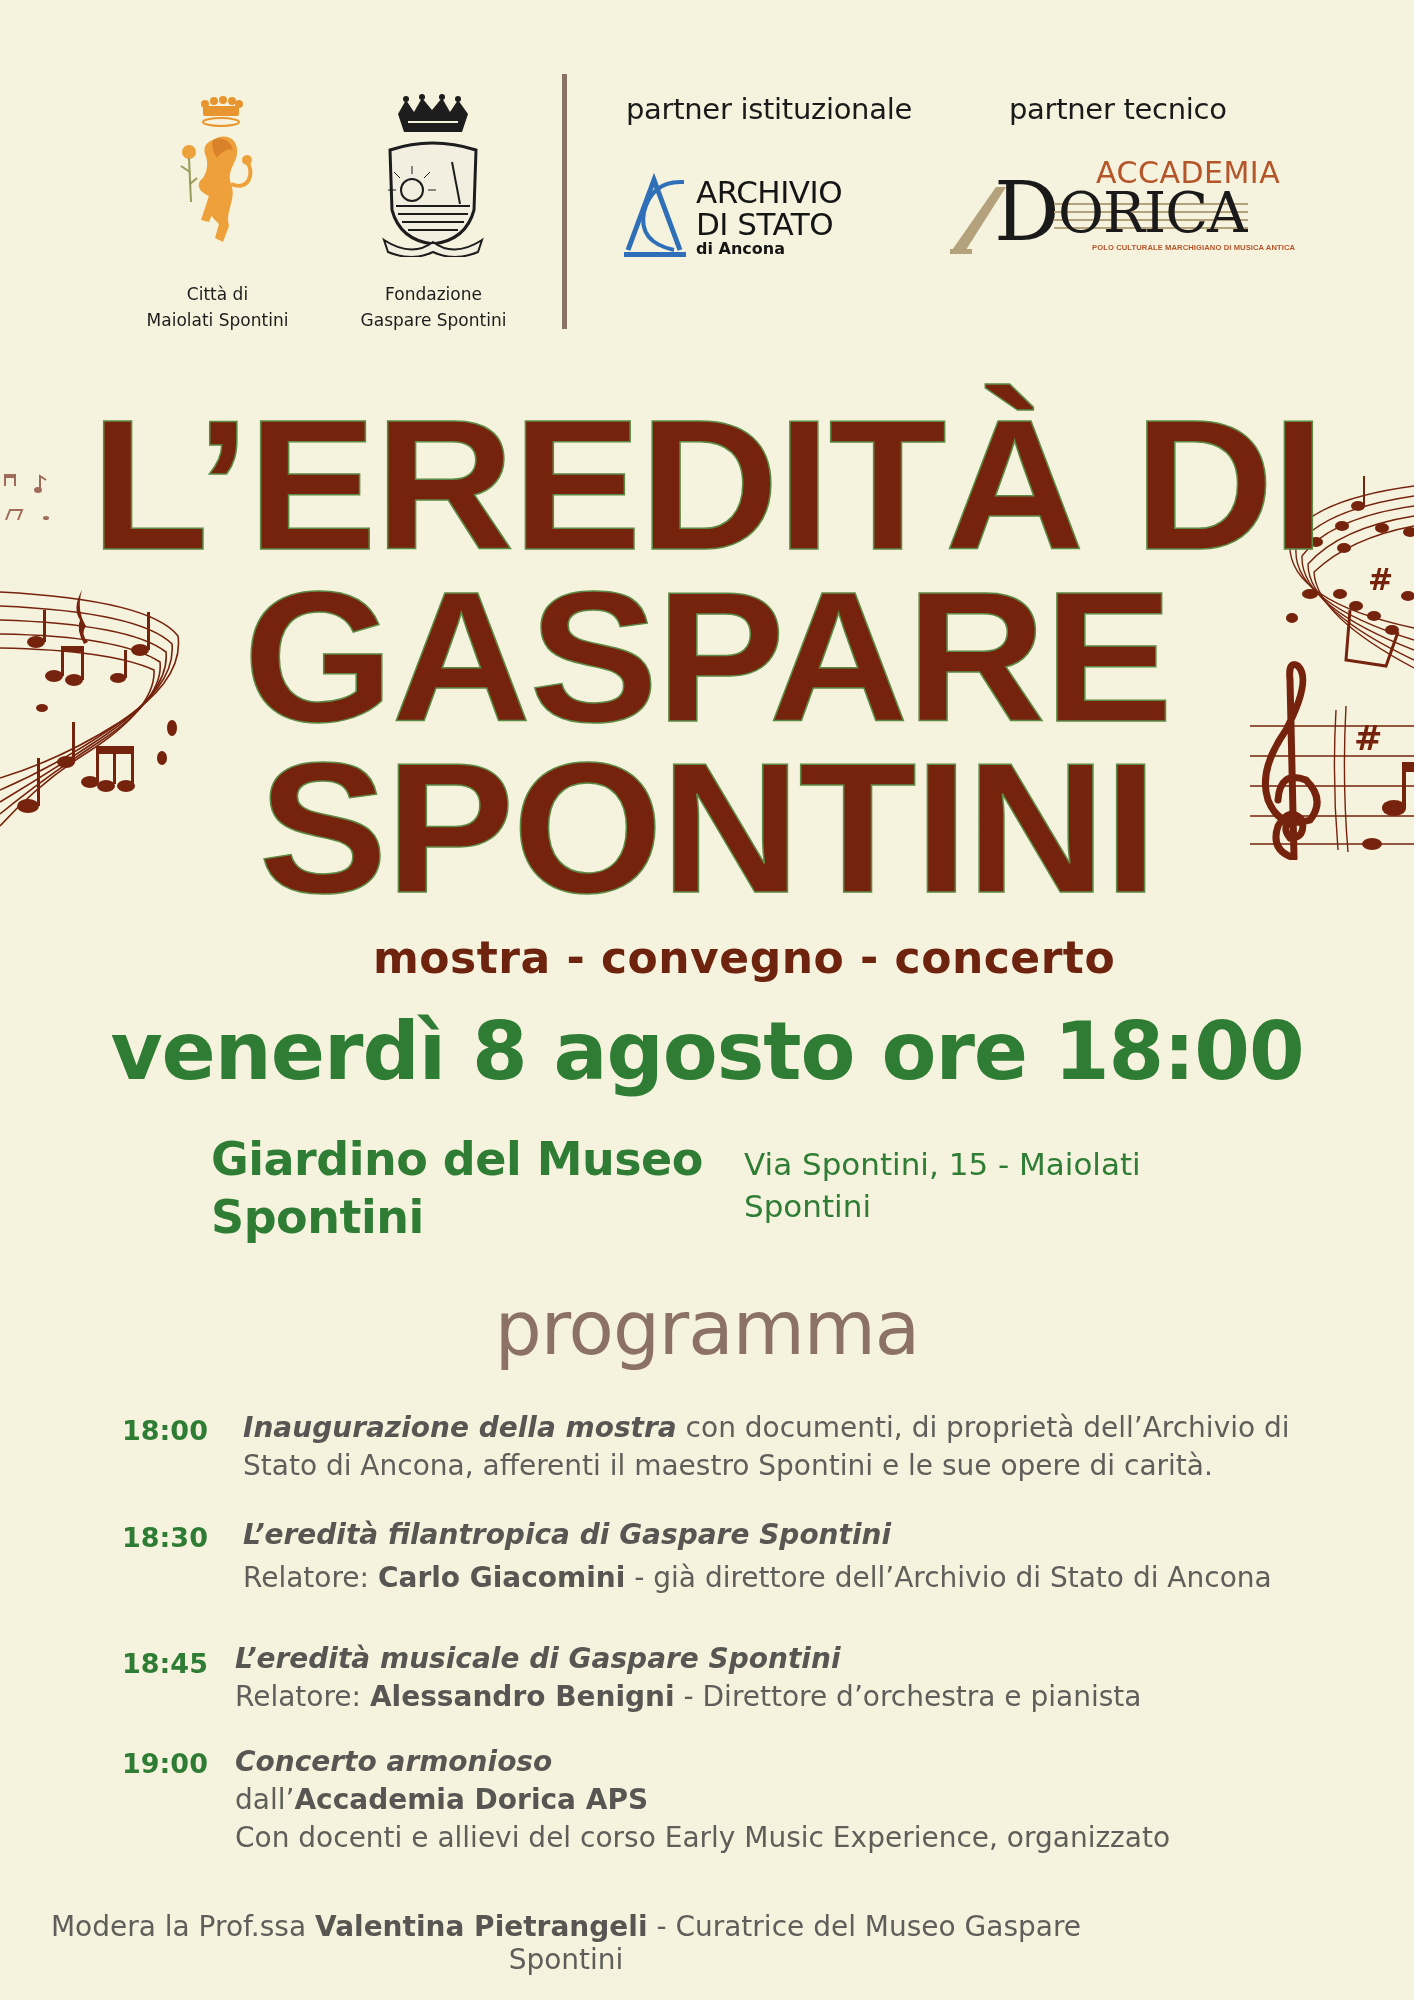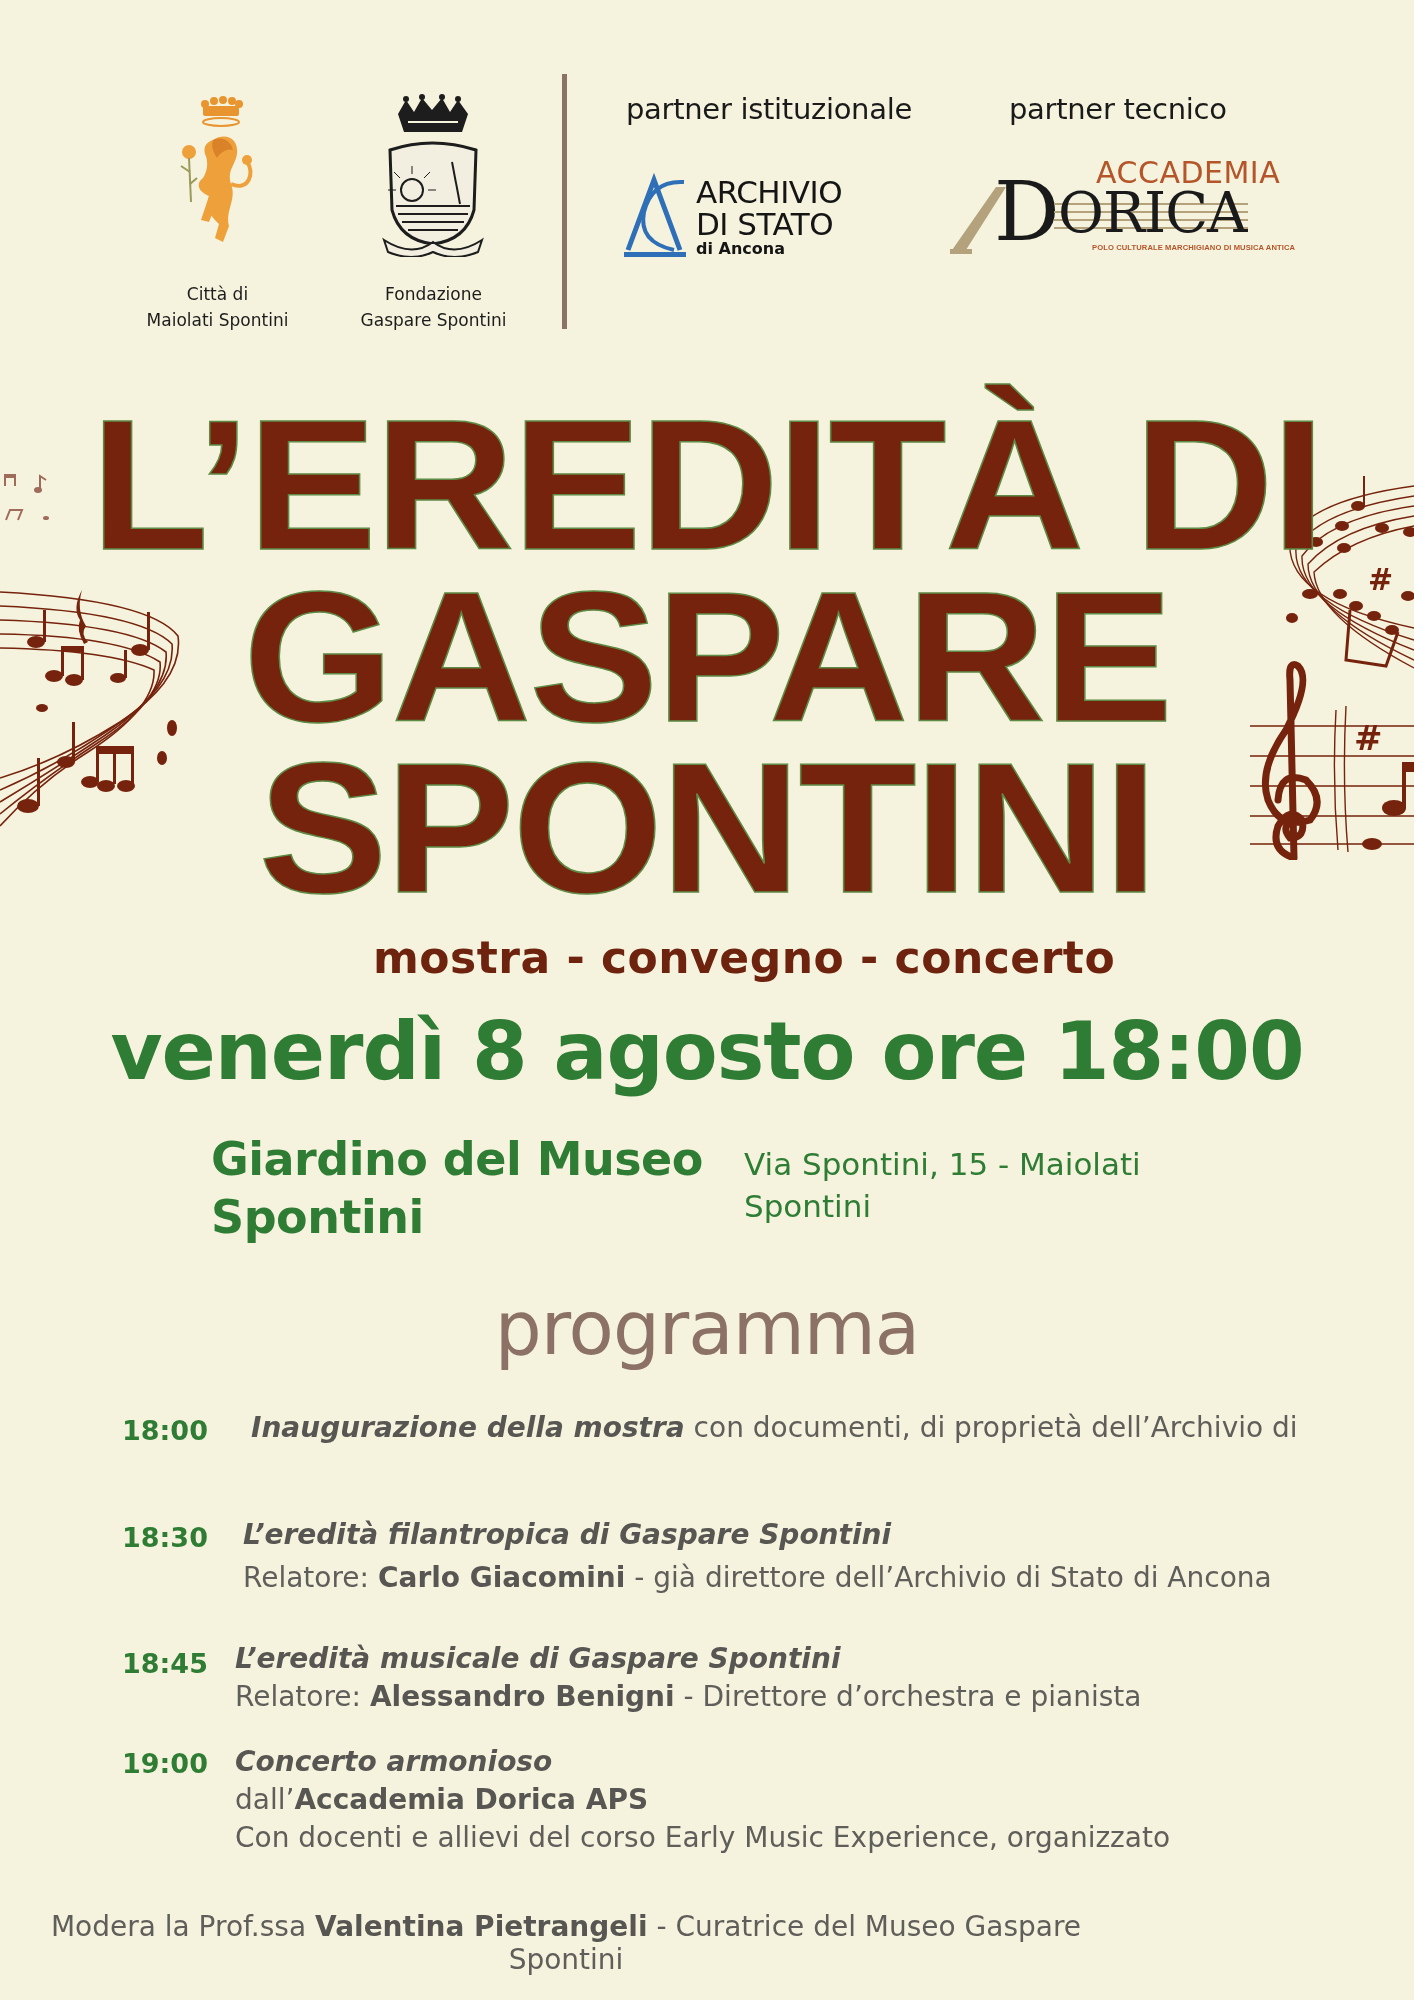--- a/index.html
+++ b/index.html
@@ -267,22 +267,23 @@
 </div>
 <div class="abs address" style="left:744px; top:1143px; width:520px;">
   <div>Via Spontini, 15 - Maiolati</div>
   <div>Spontini</div>
 </div>
 
 <div class="abs programma" style="top:1285px;">programma</div>
 
 <div>
   <div class="abs time" style="left:122px; top:1415px;">18:00</div>
-  <div class="abs item-text" style="left:243px; top:1409px; width:1100px;margin-left:8px;">
+  <div class="abs item-text" style="left:243px; top:1409px; width:1100px;">
     <div><i>Inaugurazione della mostra</i><span> con documenti, di proprietà dell’Archivio di</span></div>
+    <div>Stato di Ancona, afferenti il maestro Spontini e le sue opere di carità.</div>
   </div>
 </div>
 
 <div>
   <div class="abs time" style="left:122px; top:1522px;">18:30</div>
   <div class="abs item-text" style="left:243px; top:1516px; width:1120px;">
     <div><i>L’eredità filantropica di Gaspare Spontini</i></div>
     <div style="margin-top:5px;"><span>Relatore: </span><b>Carlo Giacomini</b><span> - già direttore dell’Archivio di Stato di Ancona</span></div>
   </div>
 </div>

